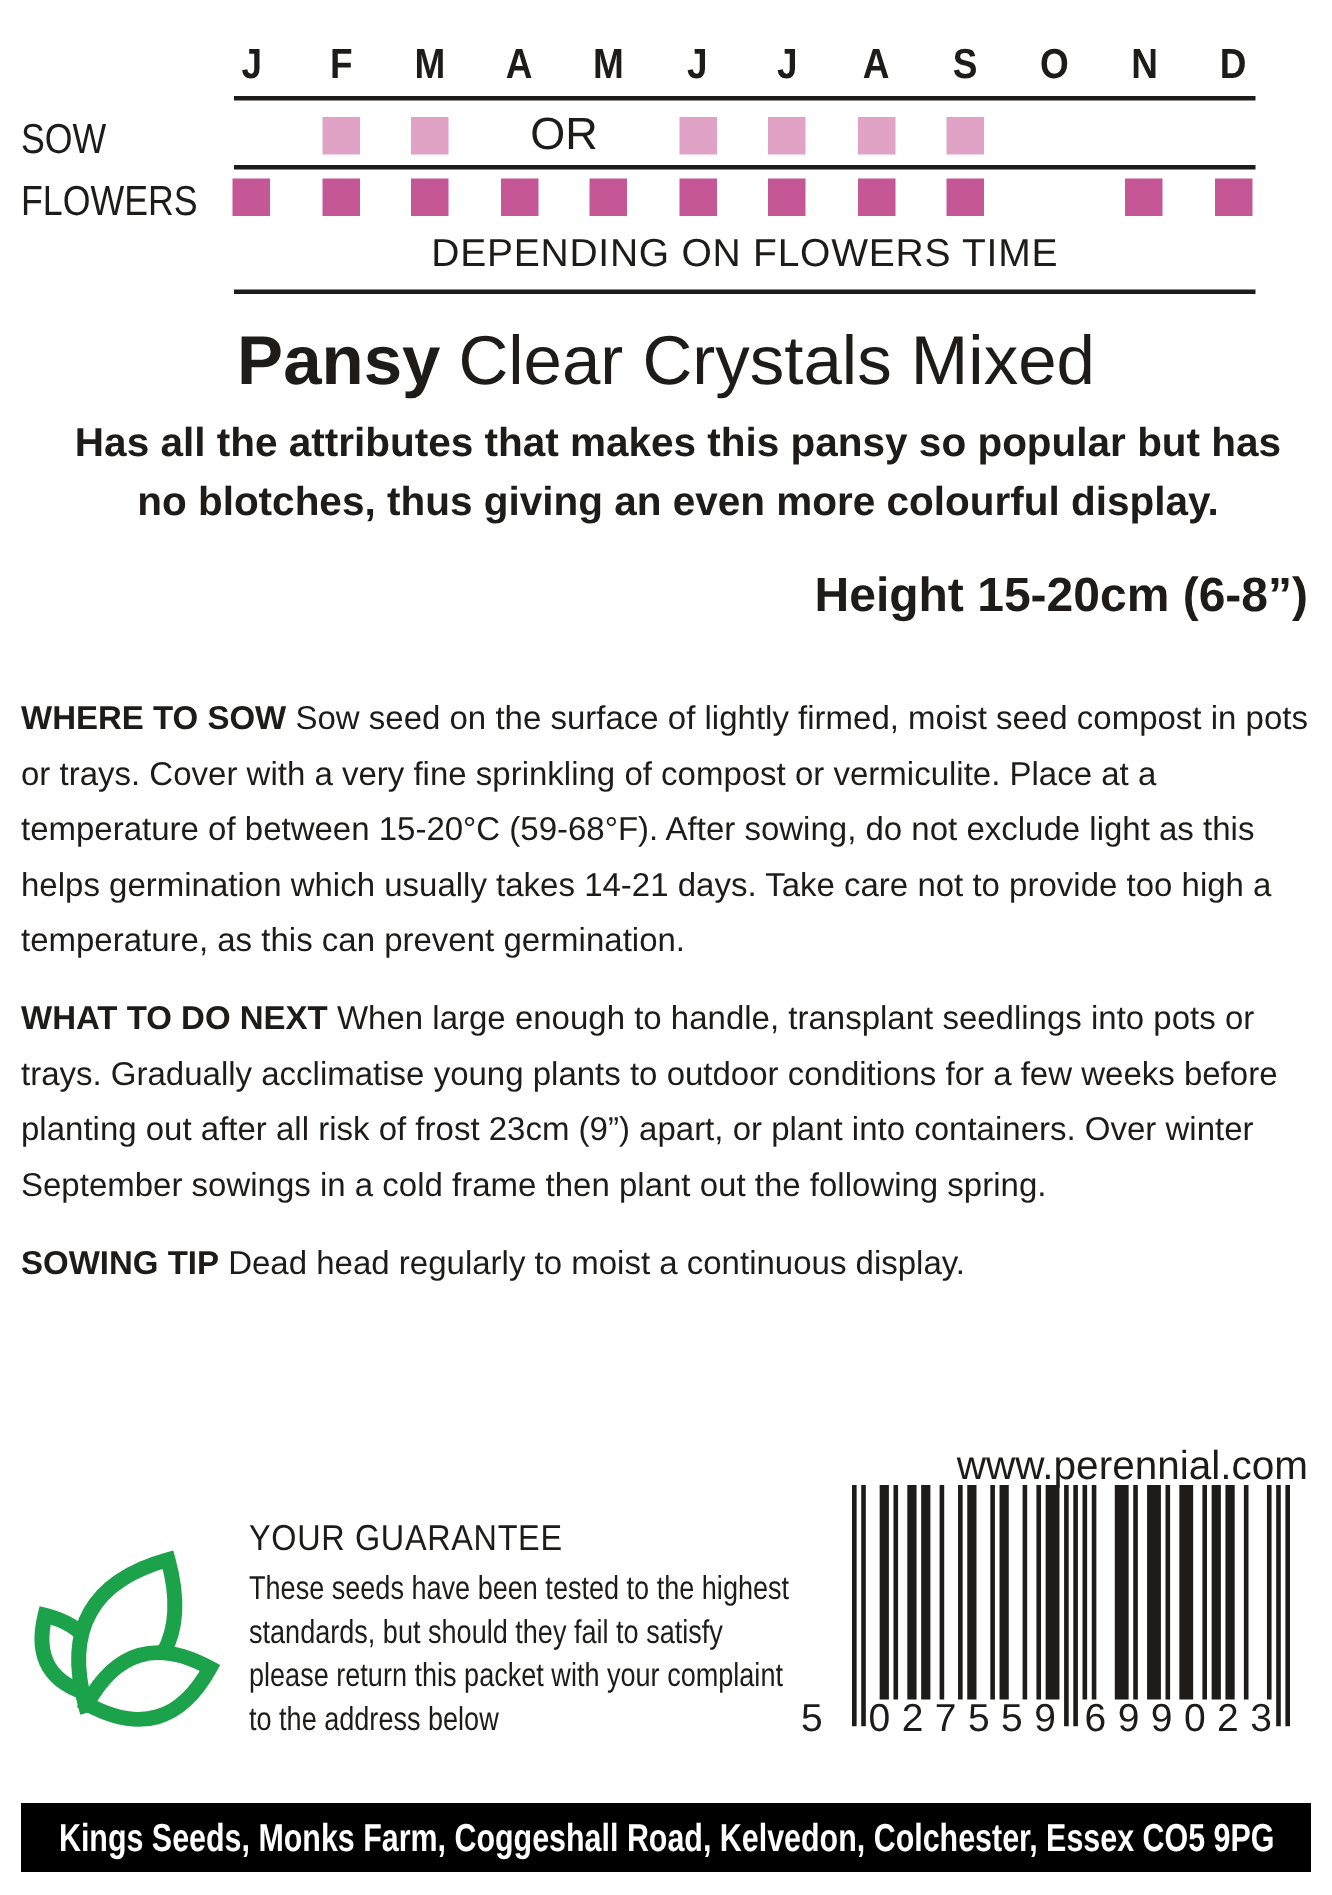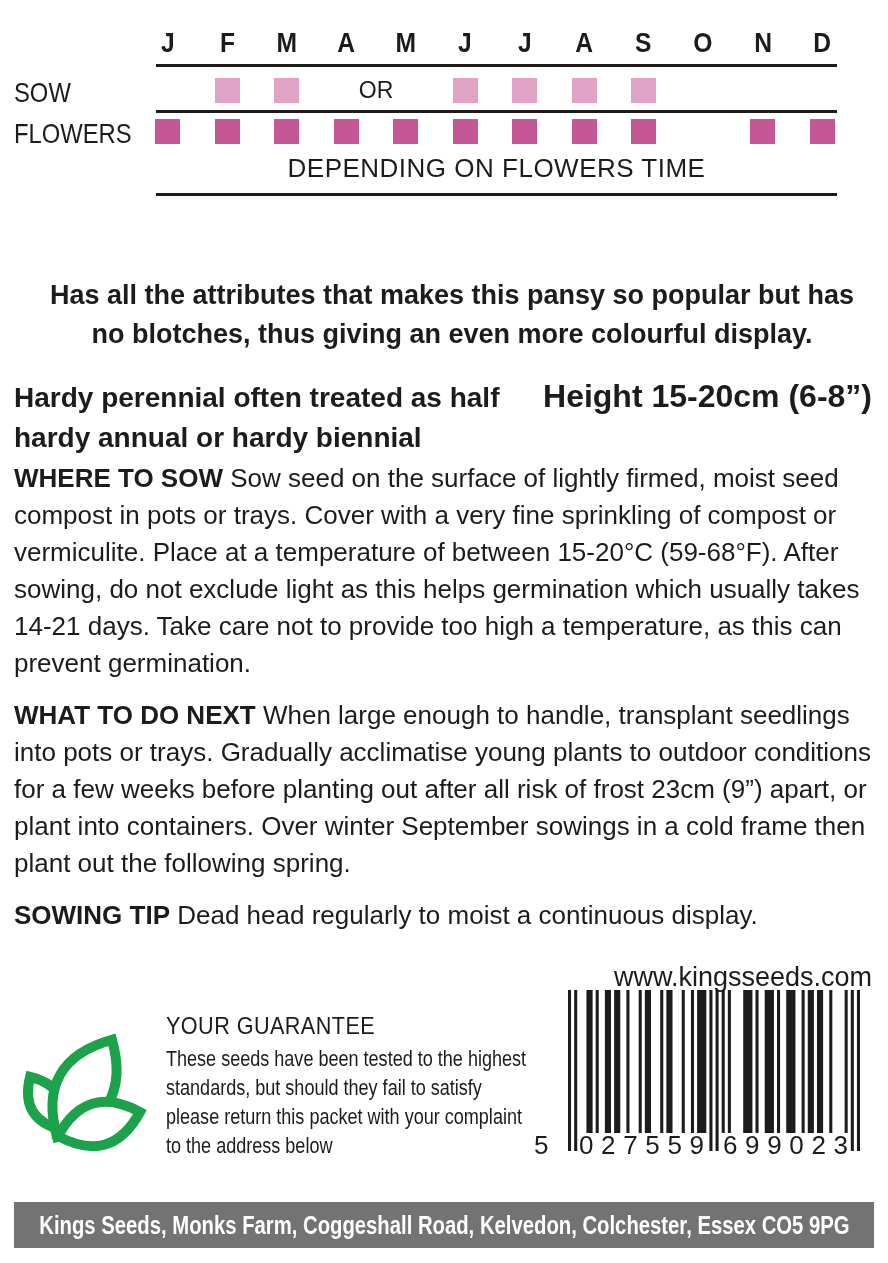--- a/index.html
+++ b/index.html
@@ -15,35 +15,35 @@
   .cal-line{position:absolute;left:156px;width:681px;height:3px;background:#1d1c1a;}
   .line1{top:64px;}.line2{top:110px;}.line3{top:193px;}
   .sq{width:25px;height:25px;display:block;}
   #sow-grid{top:77px;height:26px;}
   #flowers-grid{top:118px;height:26px;}
   .cal-label{position:absolute;left:14px;font-size:28px;white-space:nowrap;
     transform:scaleX(.85);transform-origin:0 50%;}
   #sow-label{top:77px;}
   #flowers-label{top:118px;}
   .or-label{position:absolute;left:316px;width:120px;top:77px;height:26px;
-    text-align:center;font-size:23px;line-height:26px;}
+    text-align:center;font-size:30px;line-height:26px;}
   .cal-note{position:absolute;left:156px;width:681px;top:153px;text-align:center;
     font-size:26px;letter-spacing:.5px;}
   
   .title{position:absolute;top:214px;left:0;width:100%;text-align:center;
     font-size:46px;line-height:52px;white-space:nowrap;}
   .title .name{font-weight:bold;margin-right:12px;}
   .subtitle{position:absolute;top:276px;left:20px;right:20px;text-align:center;
     font-weight:bold;font-size:27px;line-height:39px;margin-left:16px;}
   .habit{position:absolute;top:378px;left:14px;width:520px;
     font-weight:bold;font-size:28px;line-height:40px;}
   .height{position:absolute;top:378px;right:16px;font-weight:bold;font-size:32px;}
   
   .sections{position:absolute;top:460px;left:14px;width:858px;
-    font-size:26px;line-height:37px;}
+    font-size:22px;line-height:37px;}
   .sections p{margin:0 0 15px 0;}
   .sections b{font-weight:bold;}
   .packers{position:absolute;top:962px;left:14px;font-size:27px;}
   .website{position:absolute;top:962px;right:16px;font-size:27px;}
   
   .g-head{position:absolute;top:1012px;left:166px;font-size:24px;letter-spacing:.5px;
     transform:scaleX(.9);transform-origin:0 0;}
   .g-body{position:absolute;top:1044px;left:166px;width:452px;
     font-size:22px;line-height:29px;transform:scaleX(.82);transform-origin:0 0;}
   .logo{position:absolute;left:12px;top:1032px;width:142px;height:132px;}
@@ -172,33 +172,33 @@
         </span>
         <span class="cal-cell">
           <span class="sq" style="background: rgb(198, 87, 151);"></span>
         </span>
       </div>
 
     <div class="cal-note">DEPENDING ON FLOWERS TIME</div>
     <div class="cal-line line3"></div>
   </div>
 
+  <div class="title"><span class="name">Pansy</span><span class="variety">Clear Crystals Mixed</span></div>
 
   <div class="subtitle">Has all the attributes that makes this pansy so popular but has no blotches, thus giving an even more colourful display.</div>
 
-  <div class="habit">Hardy perennial often treated as half hardy annual or hardy biennial</div>
   <div class="height">Height 15-20cm (6-8”)</div>
 
   <div class="sections">
     <p><b>WHERE TO SOW</b> <span>Sow seed on the surface of lightly firmed, moist seed compost in pots or trays. Cover with a very fine sprinkling of compost or vermiculite. Place at a temperature of between 15-20°C (59-68°F). After sowing, do not exclude light as this helps germination which usually takes 14-21 days. Take care not to provide too high a temperature, as this can prevent germination.</span></p>
     <p><b>WHAT TO DO NEXT</b> <span>When large enough to handle, transplant seedlings into pots or trays. Gradually acclimatise young plants to outdoor conditions for a few weeks before planting out after all risk of frost 23cm (9”) apart, or plant into containers. Over winter September sowings in a cold frame then plant out the following spring.</span></p>
     <p><b>SOWING TIP</b> <span>Dead head regularly to moist a continuous display.</span></p>
   </div>
 
-  <div class="website">www.kingsseeds.com</div>
+  <div class="website">www.perennial.com</div>
 
   <svg class="logo" viewBox="0 0 142 132" aria-hidden="true">
     <g fill="#ffffff">
       <path class="leaf" transform="translate(50,98) rotate(-76) scale(0.555)" stroke-width="18" d="M0 0 Q0 -79 79 -79 Q79 0 0 0 Z" stroke="#1CA24B"></path>
       <path class="leaf" transform="translate(45,105) rotate(-15.5) scale(1.0)" stroke-width="10" d="M0 0 Q0 -79 79 -79 Q79 0 0 0 Z" stroke="#1CA24B"></path>
       <path class="leaf" transform="translate(46,104) rotate(28.7) scale(0.765)" stroke-width="13" d="M0 0 Q0 -79 79 -79 Q79 0 0 0 Z" stroke="#1CA24B"></path>
     </g>
   </svg>
   <div class="g-head">YOUR GUARANTEE</div>
   <div class="g-body">These seeds have been tested to the highest standards, but should they fail to satisfy please return this packet with your complaint to the address below</div>
@@ -246,17 +246,17 @@
     </div>
   <div class="bc-digit-row bc-right">
       <span>6</span>
       <span>9</span>
       <span>9</span>
       <span>0</span>
       <span>2</span>
       <span>3</span>
     </div>
 
-  <div class="footer" style="background: #737373;">
+  <div class="footer" style="background: #000000;">
     <span class="footer-text">Kings Seeds, Monks Farm, Coggeshall Road, Kelvedon, Colchester, Essex CO5 9PG</span>
   </div>
 
 </div>
 
 </body></html>

